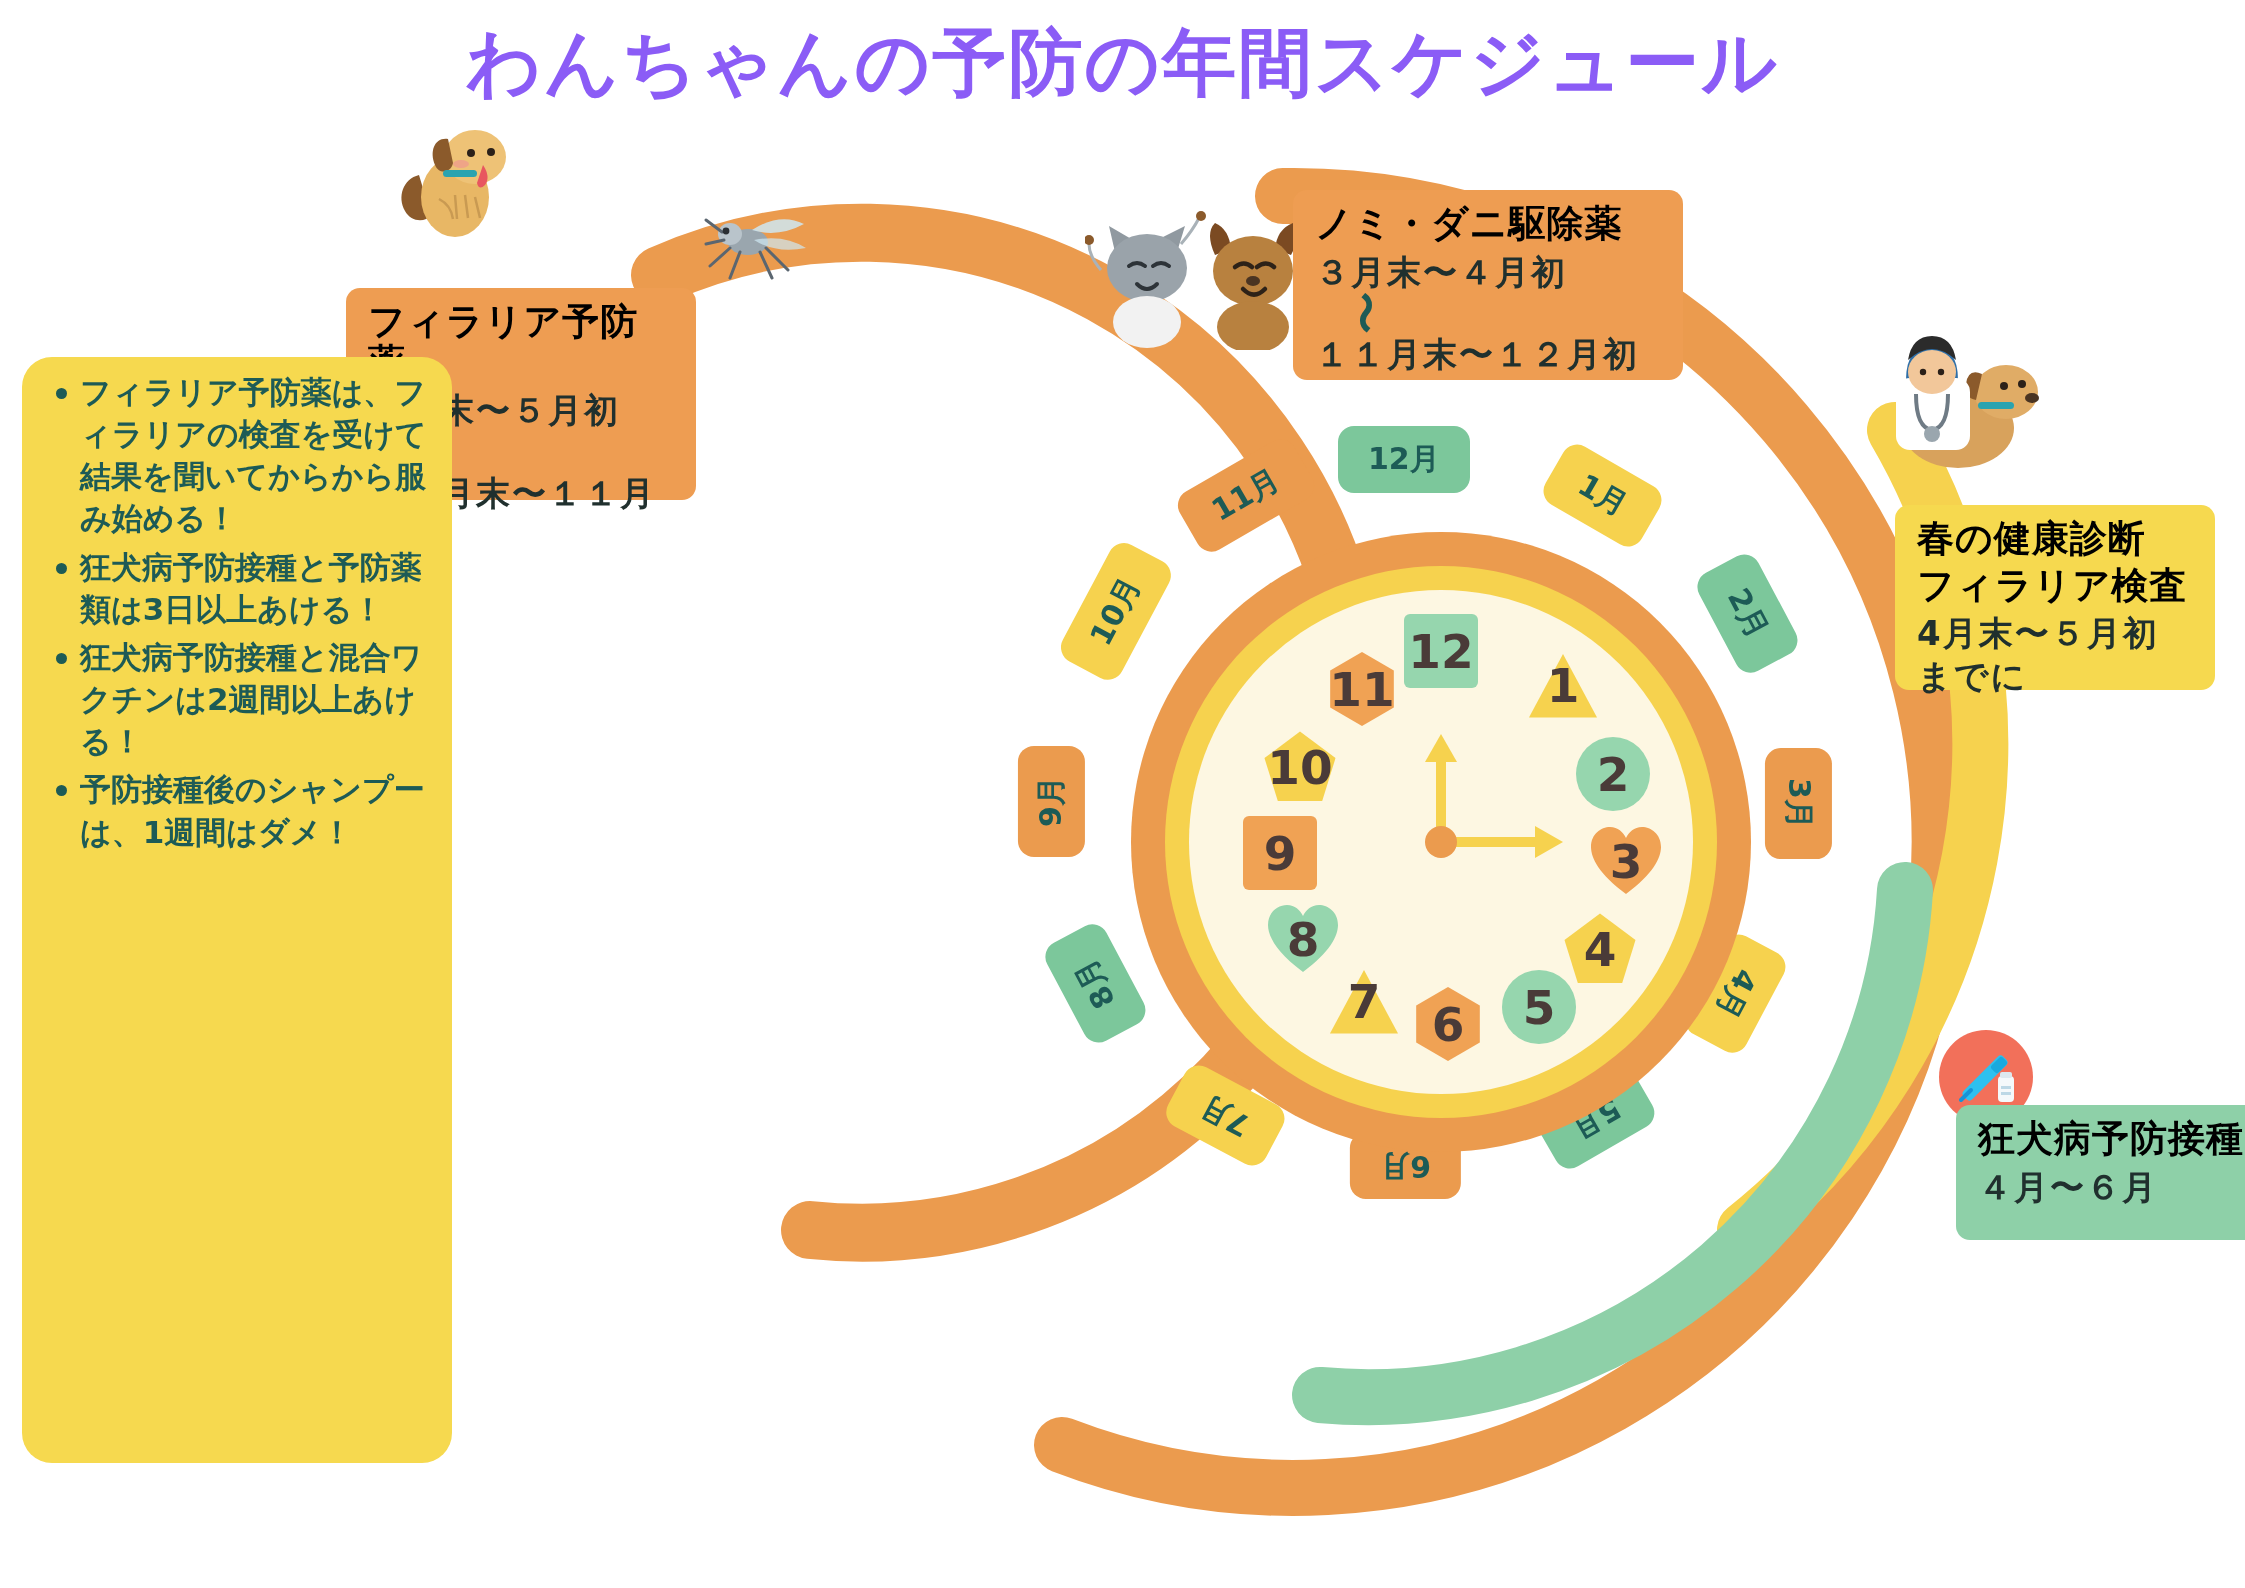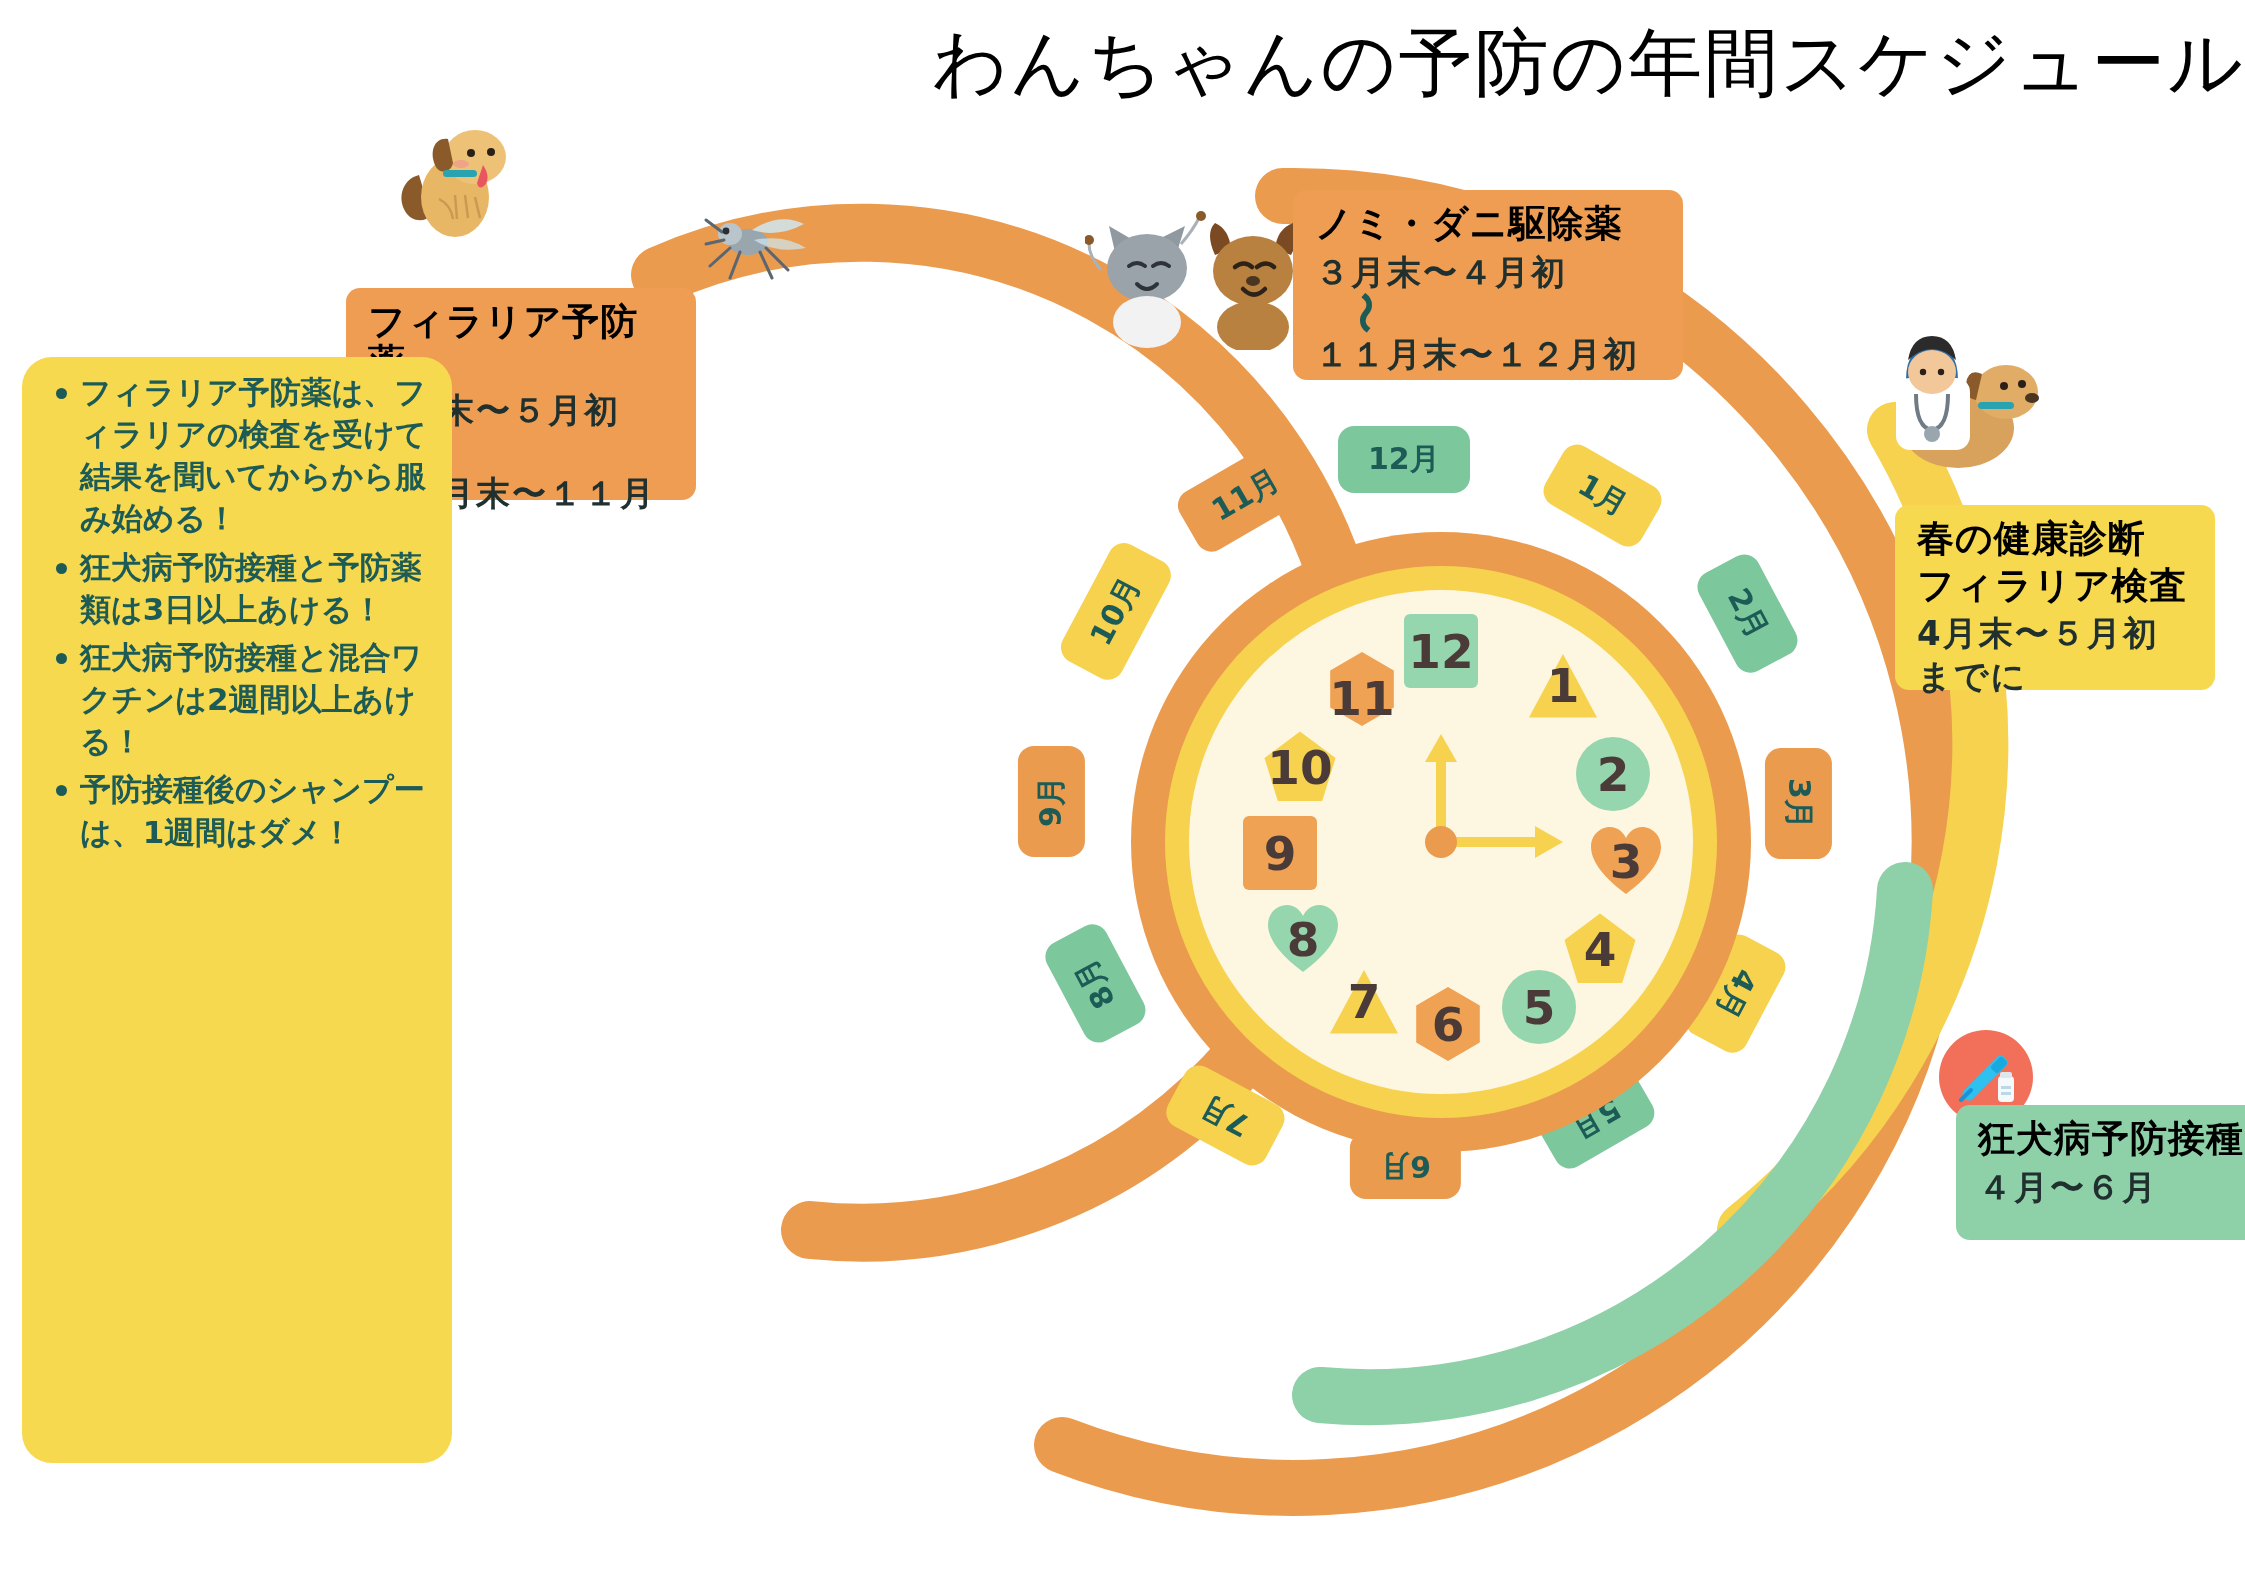--- a/index.html
+++ b/index.html
@@ -4,22 +4,22 @@
 <style>
   html,body{margin:0;padding:0;background:#ffffff;}
   body{
     width:2245px;height:1588px;position:relative;overflow:hidden;
     font-family:"DejaVu Sans","Liberation Sans",sans-serif;
     -webkit-font-smoothing:antialiased;
   }
 
   
   #title{
-    position:absolute;left:0;top:14px;width:2245px;text-align:right;
-    font-size:74px;font-weight:400;color:#000000;letter-spacing:2px;
+    position:absolute;left:0;top:14px;width:2245px;text-align:center;
+    font-size:74px;font-weight:700;color:#8b5cf6;letter-spacing:2px;
     font-family:"DejaVu Sans","Liberation Sans",sans-serif;
   }
 
   
   #arcs{position:absolute;left:0;top:0;width:2245px;height:1588px;}
 
   
   #clock-wrap{position:absolute;left:1131px;top:532px;width:620px;height:620px;}
   .ring-outer{
     position:absolute;left:0;top:0;width:620px;height:620px;border-radius:50%;
@@ -195,21 +195,21 @@
       <span>8</span>
     </div>
   <div class="num" style="left:112px;top:284px;">
       <i class="shape sq"></i>
       <span>9</span>
     </div>
   <div class="num" style="left:132px;top:198px;">
       <i class="shape pent-y"></i>
       <span>10</span>
     </div>
-  <div class="num" style="left:194px;top:120px;align-items:flex-end;">
+  <div class="num" style="left:194px;top:120px;">
       <i class="shape hex"></i>
       <span>11</span>
     </div>
 
   <div class="hand-h"></div>
   <div class="hand-m"></div>
   <div class="hub"></div>
 </div>
 
 <svg class="ill" style="left:383px;top:123px;" width="130" height="125" viewBox="0 0 130 125">

